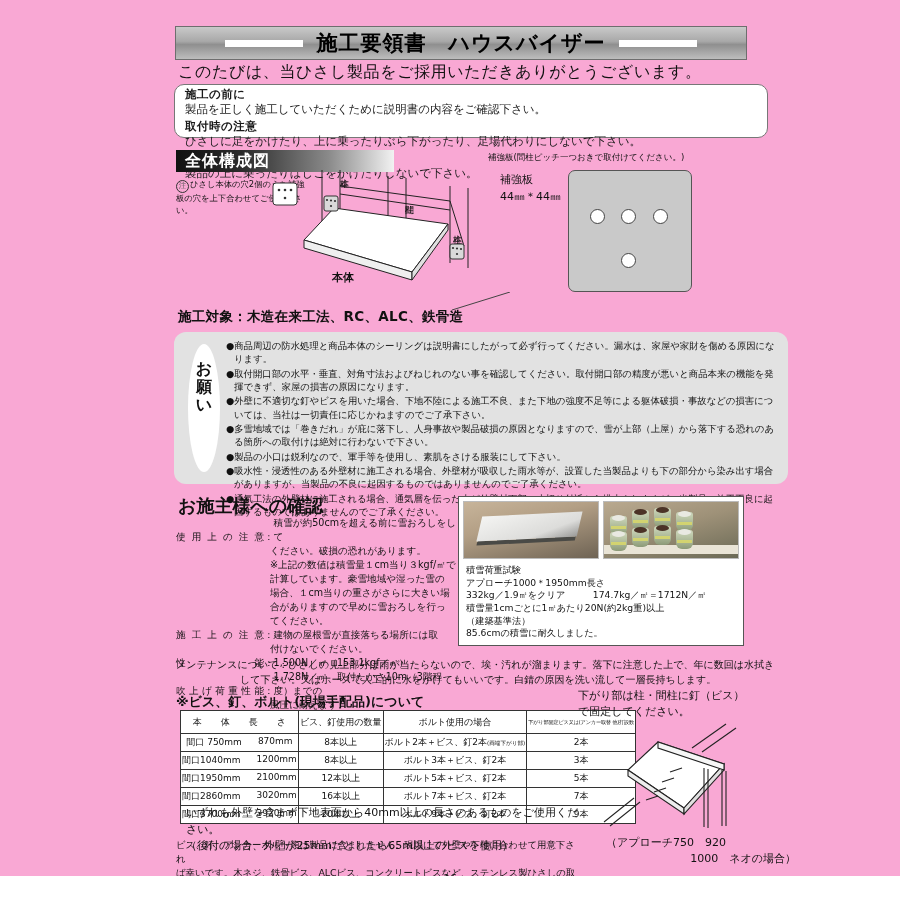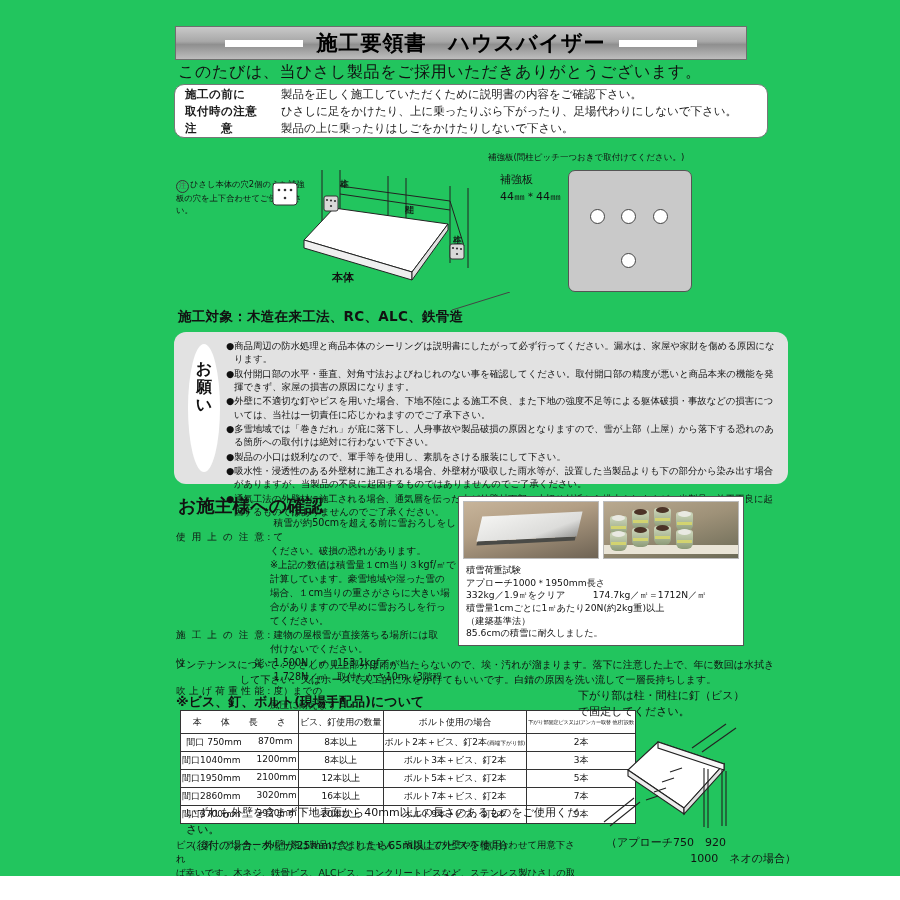--- a/index.html
+++ b/index.html
@@ -9,21 +9,21 @@
   }
   body {
     font-family: "DejaVu Sans", "Liberation Sans", sans-serif;
     color: #1a1a1a;
   }
   #page {
     position: relative;
     width: 900px;
     height: 876px;
     overflow: hidden;
-    background: #22c55e;
+    background: #f9a8d4;
   }
 
   
   .title-banner {
     position: absolute;
     left: 175px;
     top: 26px;
     width: 570px;
     height: 32px;
     background: linear-gradient(to bottom, #c9c9c9 0%, #a8a8a8 45%, #8f8f8f 55%, #bdbdbd 100%);
@@ -66,20 +66,21 @@
     height: 52px;
     border: 1px solid #777;
     border-radius: 10px;
     background: #fff;
   }
   .notice-row {
     display: flex;
     align-items: baseline;
     margin: 2px 0 0 10px;
     font-size: 11.5px;
+    flex-direction: column;
   }
   .notice-label {
     width: 96px;
     flex: none;
     font-weight: bold;
     font-size: 11.5px;
     letter-spacing: 0.5px;
     white-space: nowrap;
   }
   .notice-body { font-size: 11.5px; white-space: nowrap; }
@@ -412,20 +413,23 @@
     <div class="notice-row">
       <span class="notice-label">取付時の注意</span>
       <span class="notice-body">ひさしに足をかけたり、上に乗ったりぶら下がったり、足場代わりにしないで下さい。</span>
     </div>
     <div class="notice-row">
       <span class="notice-label">注　　意</span>
       <span class="notice-body">製品の上に乗ったりはしごをかけたりしないで下さい。</span>
     </div>
   </div>
 
+  <div class="sec-bar" style="left:176px; top:150px; width:218px;">
+    <span class="sec-text">全体構成図</span>
+  </div>
 
   <div class="note-callout">
     <span class="note-badge">注</span><span>ひさし本体の穴2個のうち補強板の穴を上下合わせてご使用下さい。</span>
   </div>
 
   <svg class="svg-abs" style="left:300px; top:168px;" width="190" height="125" viewBox="0 0 190 125">
     <g fill="none" stroke="#222" stroke-width="1">
 
       <line x1="22" y1="2" x2="22" y2="60"></line>
       <line x1="40" y1="2" x2="40" y2="48"></line>

